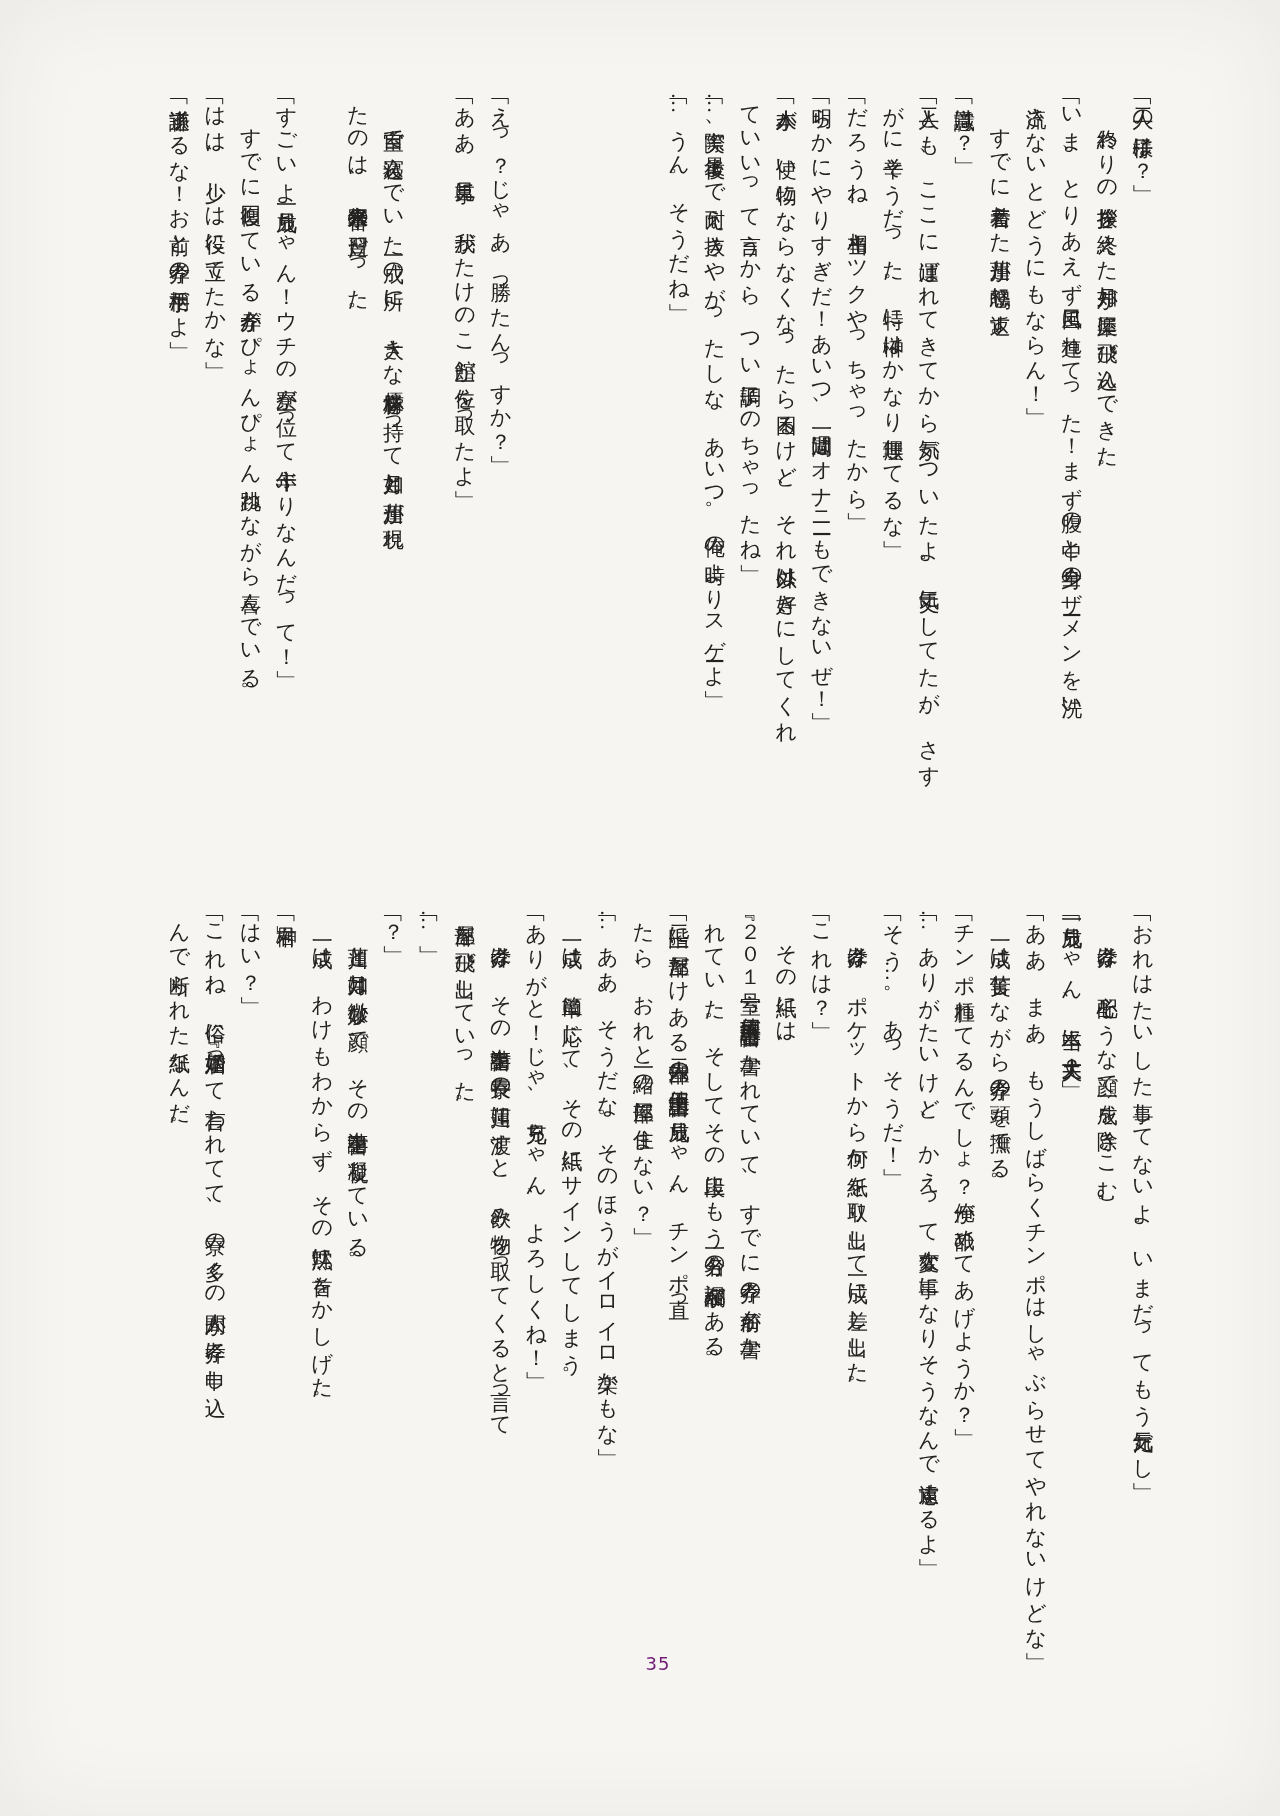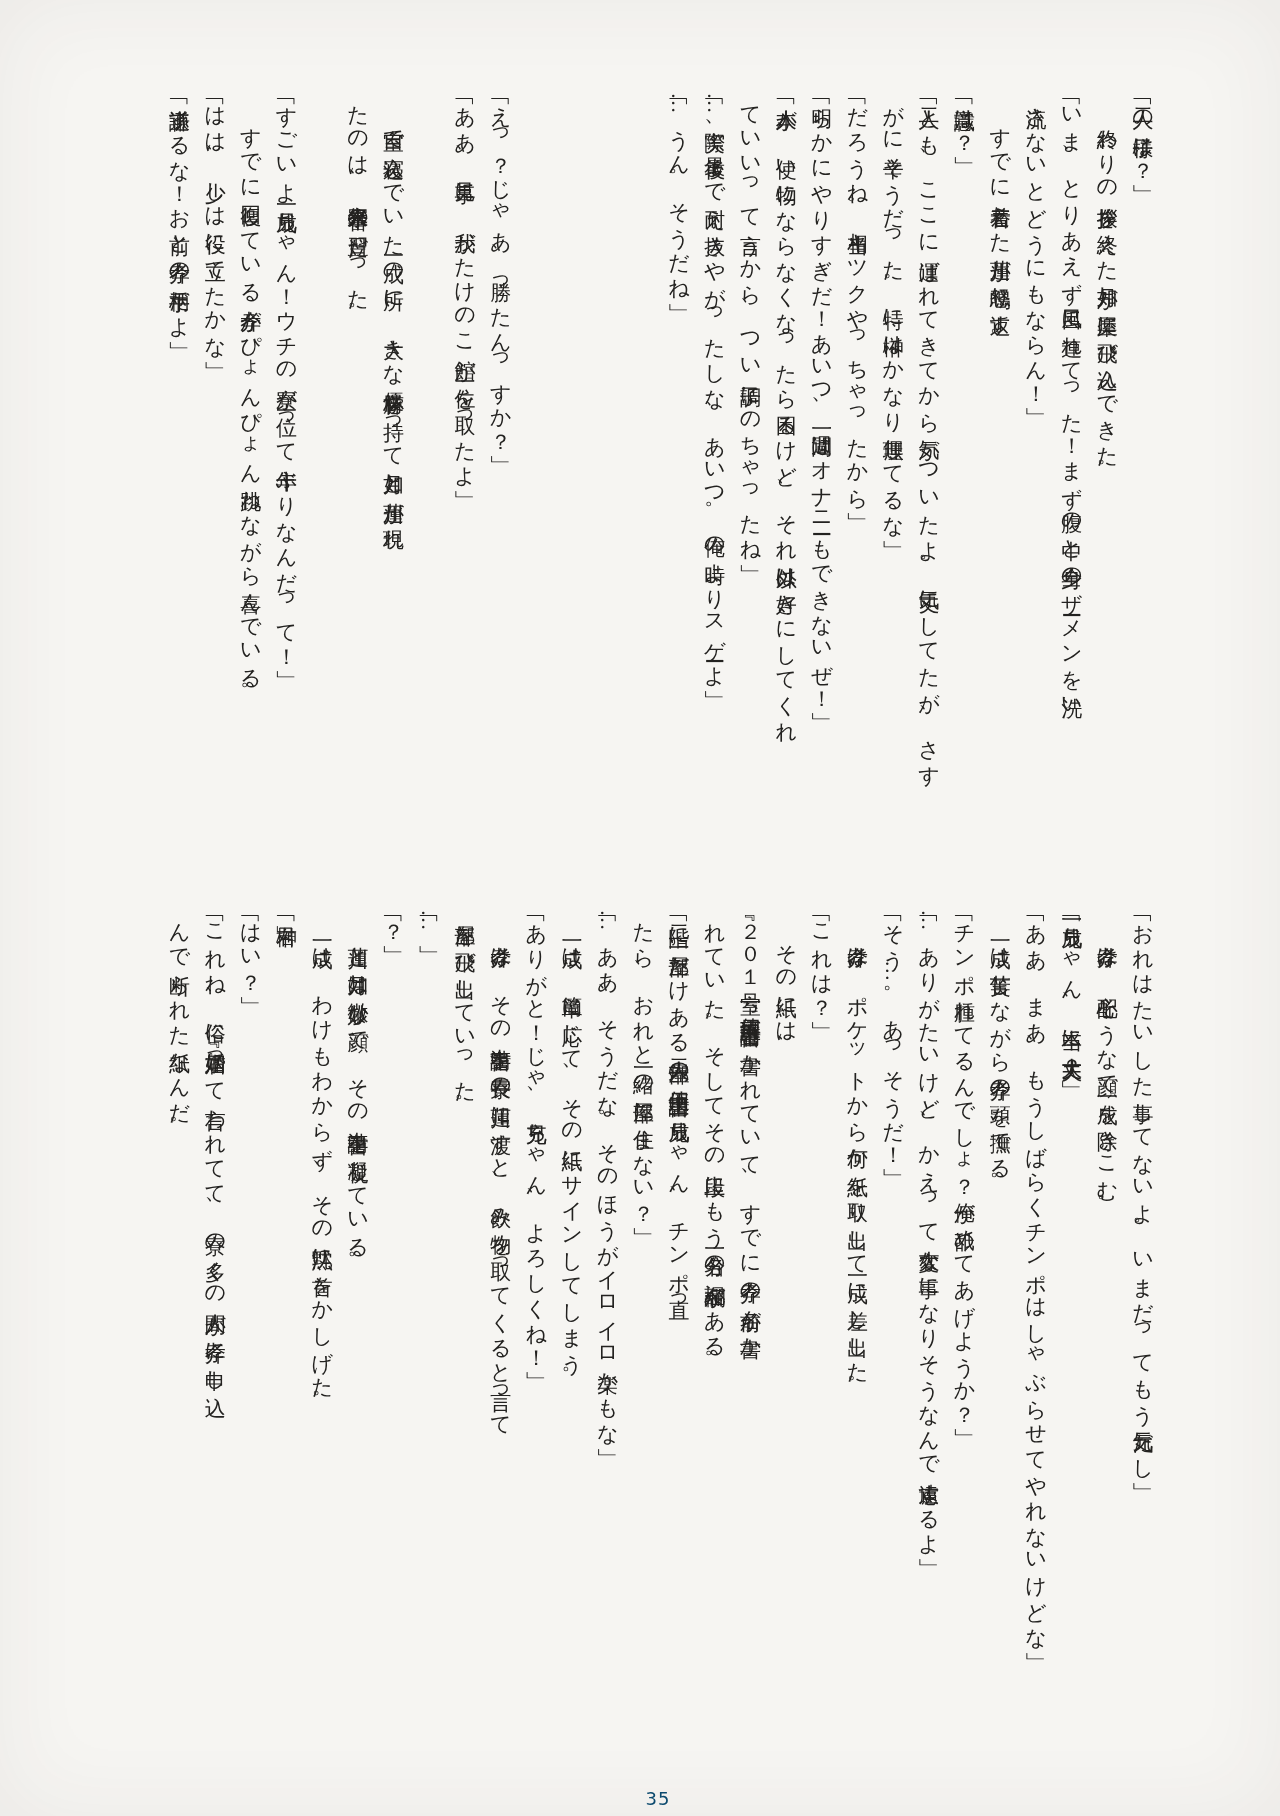--- a/index.html
+++ b/index.html
@@ -35,28 +35,28 @@
     text-orientation: mixed;
     font-size: 21px;
     line-height: 35.7px;
     letter-spacing: 1.4px;
     color: #232220;
     white-space: nowrap;
   }
   .vcol.indent { padding-top: 22.4px; box-sizing: border-box; }
   .pagenum {
     position: absolute;
-    top: 1788px;
+    top: 1653px;
     left: 558px;
     width: 200px;
     text-align: center;
     font-family: "DejaVu Sans", "Liberation Sans", sans-serif;
     font-size: 18px;
     letter-spacing: 1px;
-    color: #0c4a6e;
+    color: #701a75;
   }
 </style>
 </head>
 <body style="background: rgb(246, 245, 242);">
 
 <div class="page">
   <div class="vblock top" id="top-block">
       <div class="vcol" style="color: rgb(35, 34, 32);">「二人の様子は？」</div>
       <div class="vcol indent" style="color: rgb(35, 34, 32);">終わりの挨拶を終えた如月が楽屋に飛び込んできた。</div>
       <div class="vcol" style="color: rgb(35, 34, 32);">「いま、とりあえず風呂に連れてった！まず腹の中と全身のザーメンを洗い</div>

